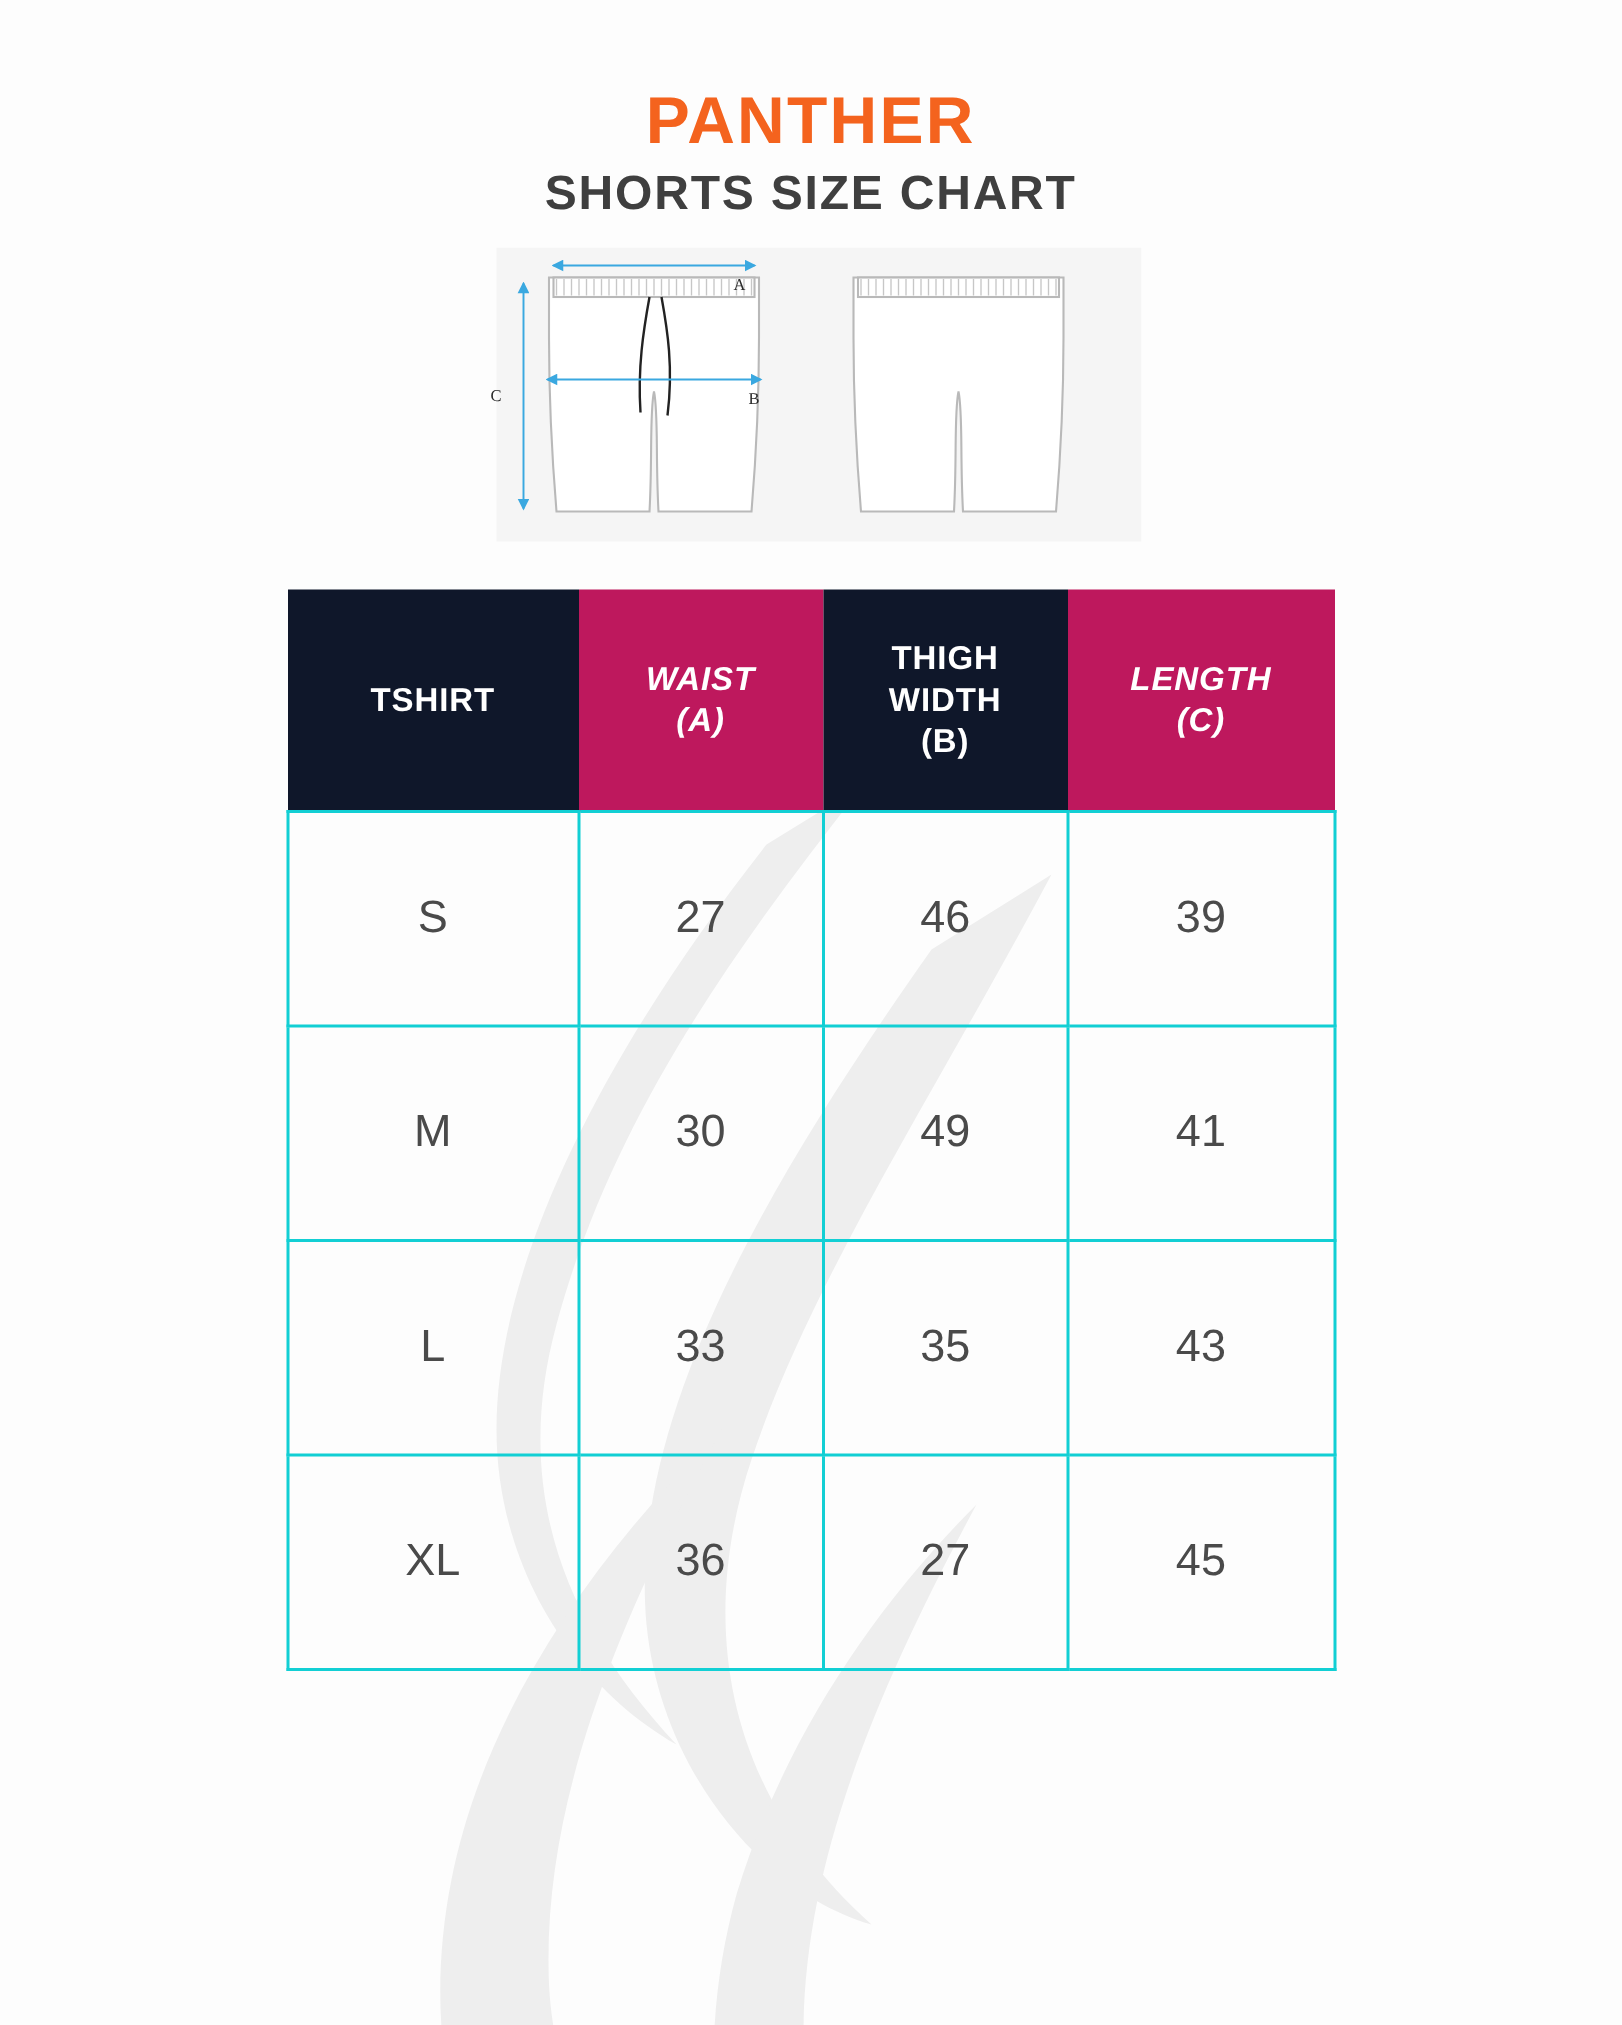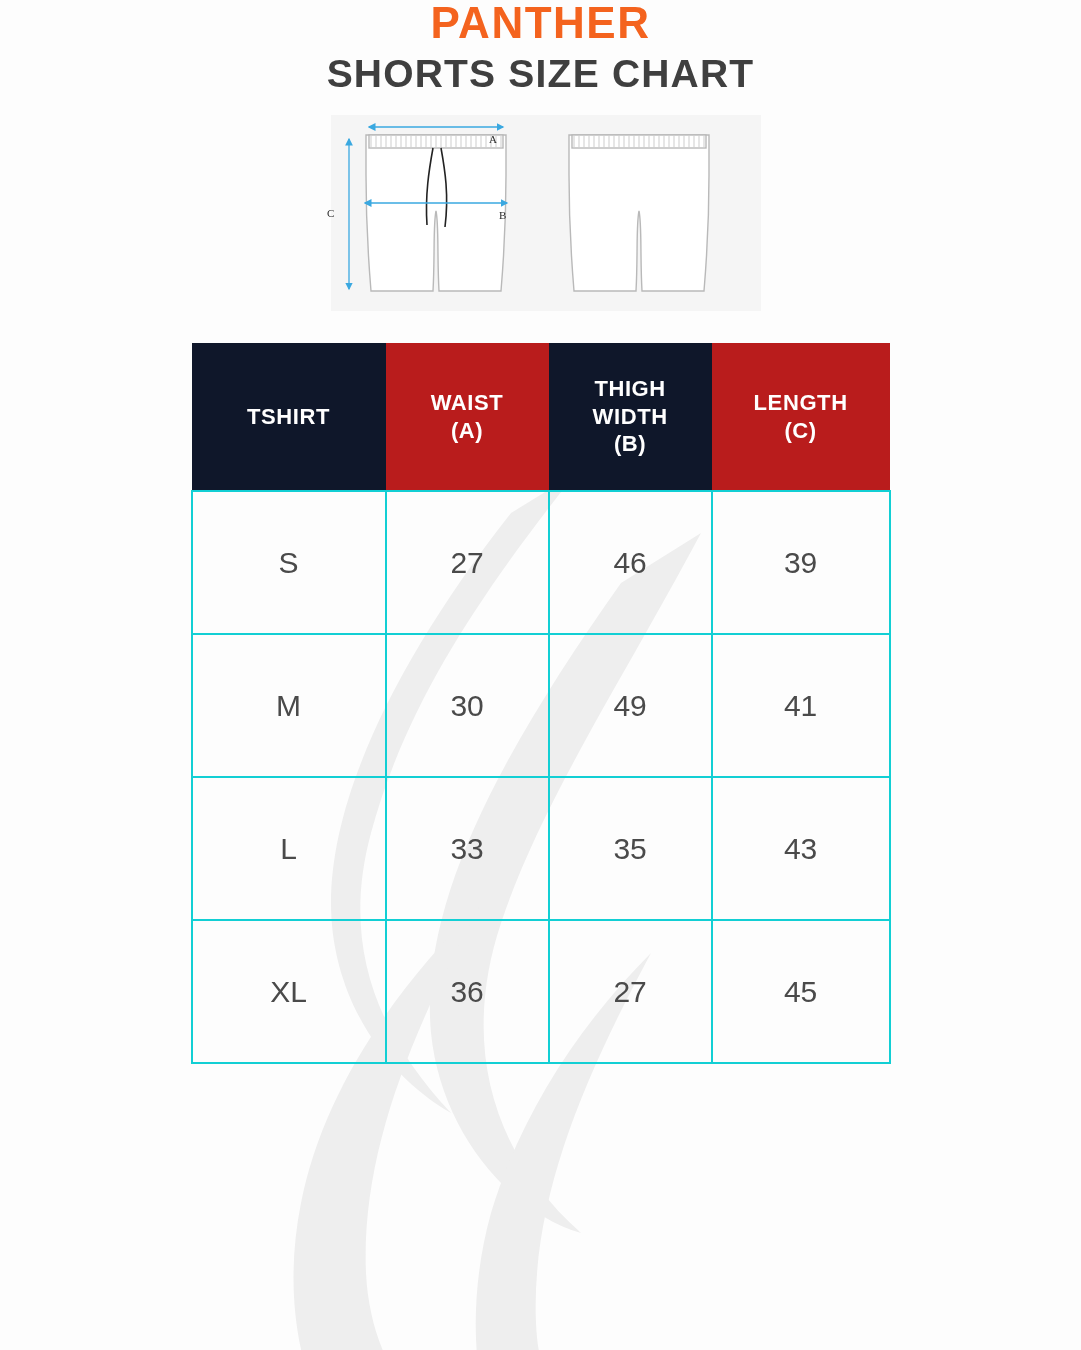--- a/index.html
+++ b/index.html
@@ -12,31 +12,32 @@
   }
   .page {
     position: relative;
     width: 1081px;
     height: 1350px;
     background: #fdfdfd;
   }
 
   
   .title-block {
+    padding-top: 58px;
     text-align: center;
   }
   .brand {
     font-size: 44px;
     font-weight: 800;
     letter-spacing: 1.5px;
     color: #f4631e;
     line-height: 1.05;
   }
   .subtitle {
-    font-size: 39px;
+    font-size: 32px;
     font-weight: 800;
     letter-spacing: 1.2px;
     color: #3f3f3f;
     line-height: 1.15;
     margin-top: 6px;
   }
 
   
   .illustration {
     position: relative;
@@ -62,21 +63,21 @@
     color: #ffffff;
     font-weight: 800;
     font-size: 22px;
     letter-spacing: 0.6px;
     height: 148px;
     vertical-align: middle;
     text-align: center;
     line-height: 1.25;
   }
   th.dark { background: #0f172a; }
-  th.teal { background: #b91c1c; }
+  th.teal { background: #be185d; font-style: italic; }
   tbody td {
     border: 2px solid #12cfd4;
     height: 143px;
     text-align: center;
     vertical-align: middle;
     font-size: 30px;
     color: #4a4a4a;
     font-weight: 400;
     background: transparent;
   }

